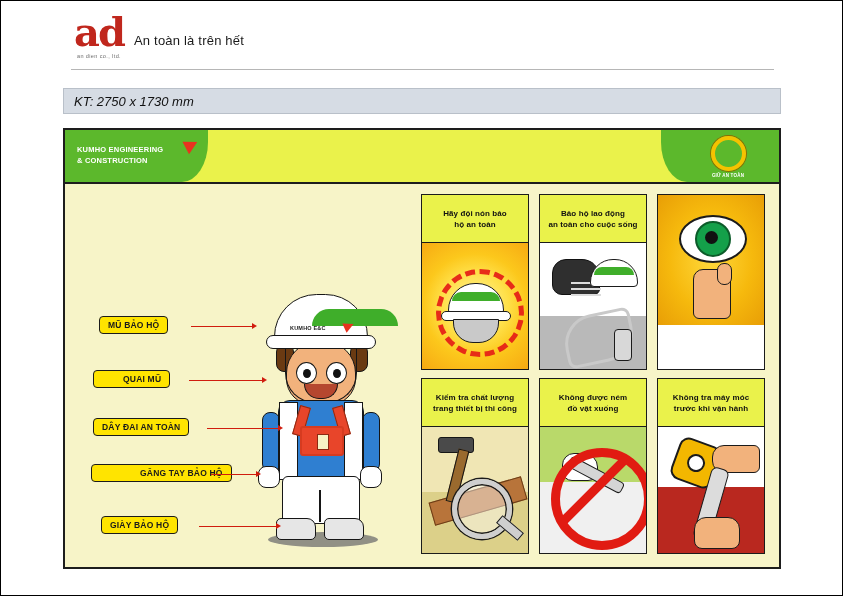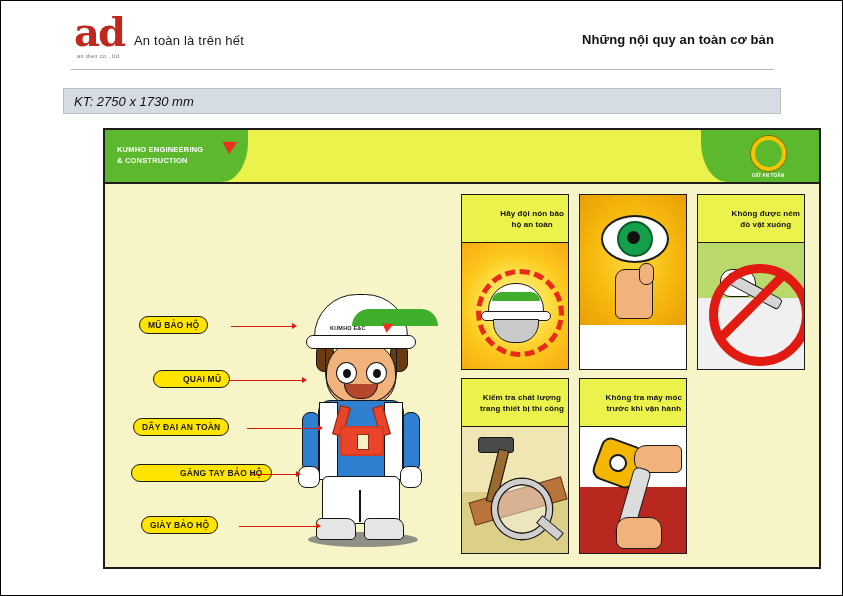--- a/index.html
+++ b/index.html
@@ -98,21 +98,20 @@
   .poster {
     position: absolute;
     left: 62px;
     top: 127px;
     width: 718px;
     height: 441px;
     background: #f7f4c8;
     border: 2px solid #1d1d1d;
     box-sizing: border-box;
     overflow: hidden;
-    margin-left: 40px;
   }
   .poster-title-bar {
     position: absolute;
     left: 0; top: 0;
     width: 100%;
     height: 54px;
     background: #eaf24b;
     border-bottom: 2px solid #1d1d1d;
     box-sizing: border-box;
   }
@@ -388,21 +387,21 @@
     background: #6f6f6f;
     border-radius: 50%;
     opacity: .75;
   }
 
   
   .callout {
     position: absolute;
     background: #ffe400;
     border: 1.6px solid #1b1b1b;
-    border-radius: 9px;
+    border-radius: 4px;
     font-size: 8.5px;
     font-weight: bold;
     color: #1b1b1b;
     padding: 3px 8px;
     white-space: nowrap;
     letter-spacing: .2px;
   }
   .leader {
     position: absolute;
     height: 1.4px;
@@ -435,21 +434,21 @@
     border: 1.6px solid #1b1b1b;
     background: #ffffff;
     overflow: hidden;
   }
   .card-head {
     height: 48px;
     background: #eaf24b;
     border-bottom: 1.4px solid #1b1b1b;
     display: flex;
     align-items: center;
-    justify-content: flex-end;
+    justify-content: center;
     text-align: center;
     padding: 15px 4px;
     box-sizing: border-box;
   }
   .card-head span {
     font-size: 8px;
     font-weight: bold;
     color: #111111;
     line-height: 11px;
     letter-spacing: .1px;
@@ -745,21 +744,20 @@
 <body>
 
 <div class="page">
 
   <div class="header">
     <div class="logo-block">
       <div class="logo-mark">ad</div>
       <div class="logo-sub">an dien co., ltd.</div>
     </div>
     <div class="header-slogan">An toàn là trên hết</div>
-    <div class="header-right">Những nội quy an toàn cơ bản</div>
     <div class="header-rule"></div>
   </div>
 
   <div class="kt-bar">
     <div class="kt-text">KT:  2750 x 1730 mm</div>
   </div>
 
   <div class="poster">
 
     <div class="poster-title-bar">
@@ -809,21 +807,21 @@
         <div class="glove-r"></div>
         <div class="legs"></div>
         <div class="leg-split"></div>
         <div class="boot-l"></div>
         <div class="boot-r"></div>
       </div>
 
       <div class="callout" style="left:34px; top:132px;">MŨ BẢO HỘ</div>
       <div class="leader" style="left:126px; top:142px; width:62px;"></div>
 
-      <div class="callout" style="left:48px; top:186px;padding-left:29px;">QUAI  MŨ</div>
+      <div class="callout" style="left:28px; top:186px;padding-left:29px;">QUAI  MŨ</div>
       <div class="leader" style="left:124px; top:196px; width:74px;"></div>
 
       <div class="callout" style="left:28px; top:234px;">DÂY ĐAI AN TOÀN</div>
       <div class="leader" style="left:142px; top:244px; width:72px;"></div>
 
       <div class="callout" style="left:26px; top:280px;padding-left:48px;">GĂNG TAY BẢO HỘ</div>
       <div class="leader" style="left:146px; top:290px; width:46px;"></div>
 
       <div class="callout" style="left:36px; top:332px;">GIÀY BẢO HỘ</div>
       <div class="leader" style="left:134px; top:342px; width:78px;"></div>
@@ -842,67 +840,86 @@
           <div class="art-rays"></div>
           <div class="ray-dashes"></div>
           <div class="mini-helmet">
               <div class="mini-helmet-stripe"></div>
             </div>
           <div class="mini-brim"></div>
           <div class="mini-face-shade"></div>
         </div>
       </div>
 
+      <div class="card">
+        <div class="card-head">
+          <span>
+            <span>Bảo hộ lao động</span><br>
+            <span>an toàn cho cuộc sống</span>
+          </span>
+        </div>
+        <div class="card-body">
+          <div class="art-split-gray"></div>
+          <div class="boot-big">
+              <div class="boot-lace"></div>
+            </div>
+          <div class="helmet-small2">
+              <div class="helmet-small2-stripe"></div>
+            </div>
+          <div class="harness-art"></div>
+          <div class="hook-art"></div>
+        </div>
+      </div>
 
       <div class="card">
         <div class="card-body">
           <div class="art-yellow-wave"></div>
           <div class="eye-big"></div>
           <div class="iris"></div>
           <div class="thumb-art"></div>
           <div class="thumb-up"></div>
         </div>
       </div>
 
       <div class="card">
         <div class="card-head">
           <span>
-            <span>Không được ném</span><br>
-            <span>đồ vật xuống</span>
-          </span>
-        </div>
-        <div class="card-body">
-          <div class="art-green-split"></div>
-          <div class="hand-art"></div>
-          <div class="wrench-art"></div>
-          <div class="no-sign"></div>
-          <div class="no-bar"></div>
-        </div>
-      </div>
-
-      <div class="card">
-        <div class="card-head">
-          <span>
             <span>Kiểm tra chất lượng</span><br>
             <span>trang thiết bị thi công</span>
           </span>
         </div>
         <div class="card-body">
           <div class="art-tan"></div>
           <div class="plank"></div>
           <div class="hammer-head"></div>
           <div class="hammer-handle"></div>
           <div class="magnifier"></div>
           <div class="mag-handle"></div>
         </div>
       </div>
 
       <div class="card">
         <div class="card-head">
           <span>
+            <span>Không được ném</span><br>
+            <span>đồ vật xuống</span>
+          </span>
+        </div>
+        <div class="card-body">
+          <div class="art-green-split"></div>
+          <div class="hand-art"></div>
+          <div class="wrench-art"></div>
+          <div class="no-sign"></div>
+          <div class="no-bar"></div>
+        </div>
+      </div>
+
+      <div class="card">
+        <div class="card-head">
+          <span>
             <span>Không tra máy móc</span><br>
             <span>trước khi vận hành</span>
           </span>
         </div>
         <div class="card-body">
           <div class="art-red"></div>
           <div class="gear-art"></div>
           <div class="arm-art"></div>
           <div class="wrench-big"></div>
           <div class="hand-art2"></div>

